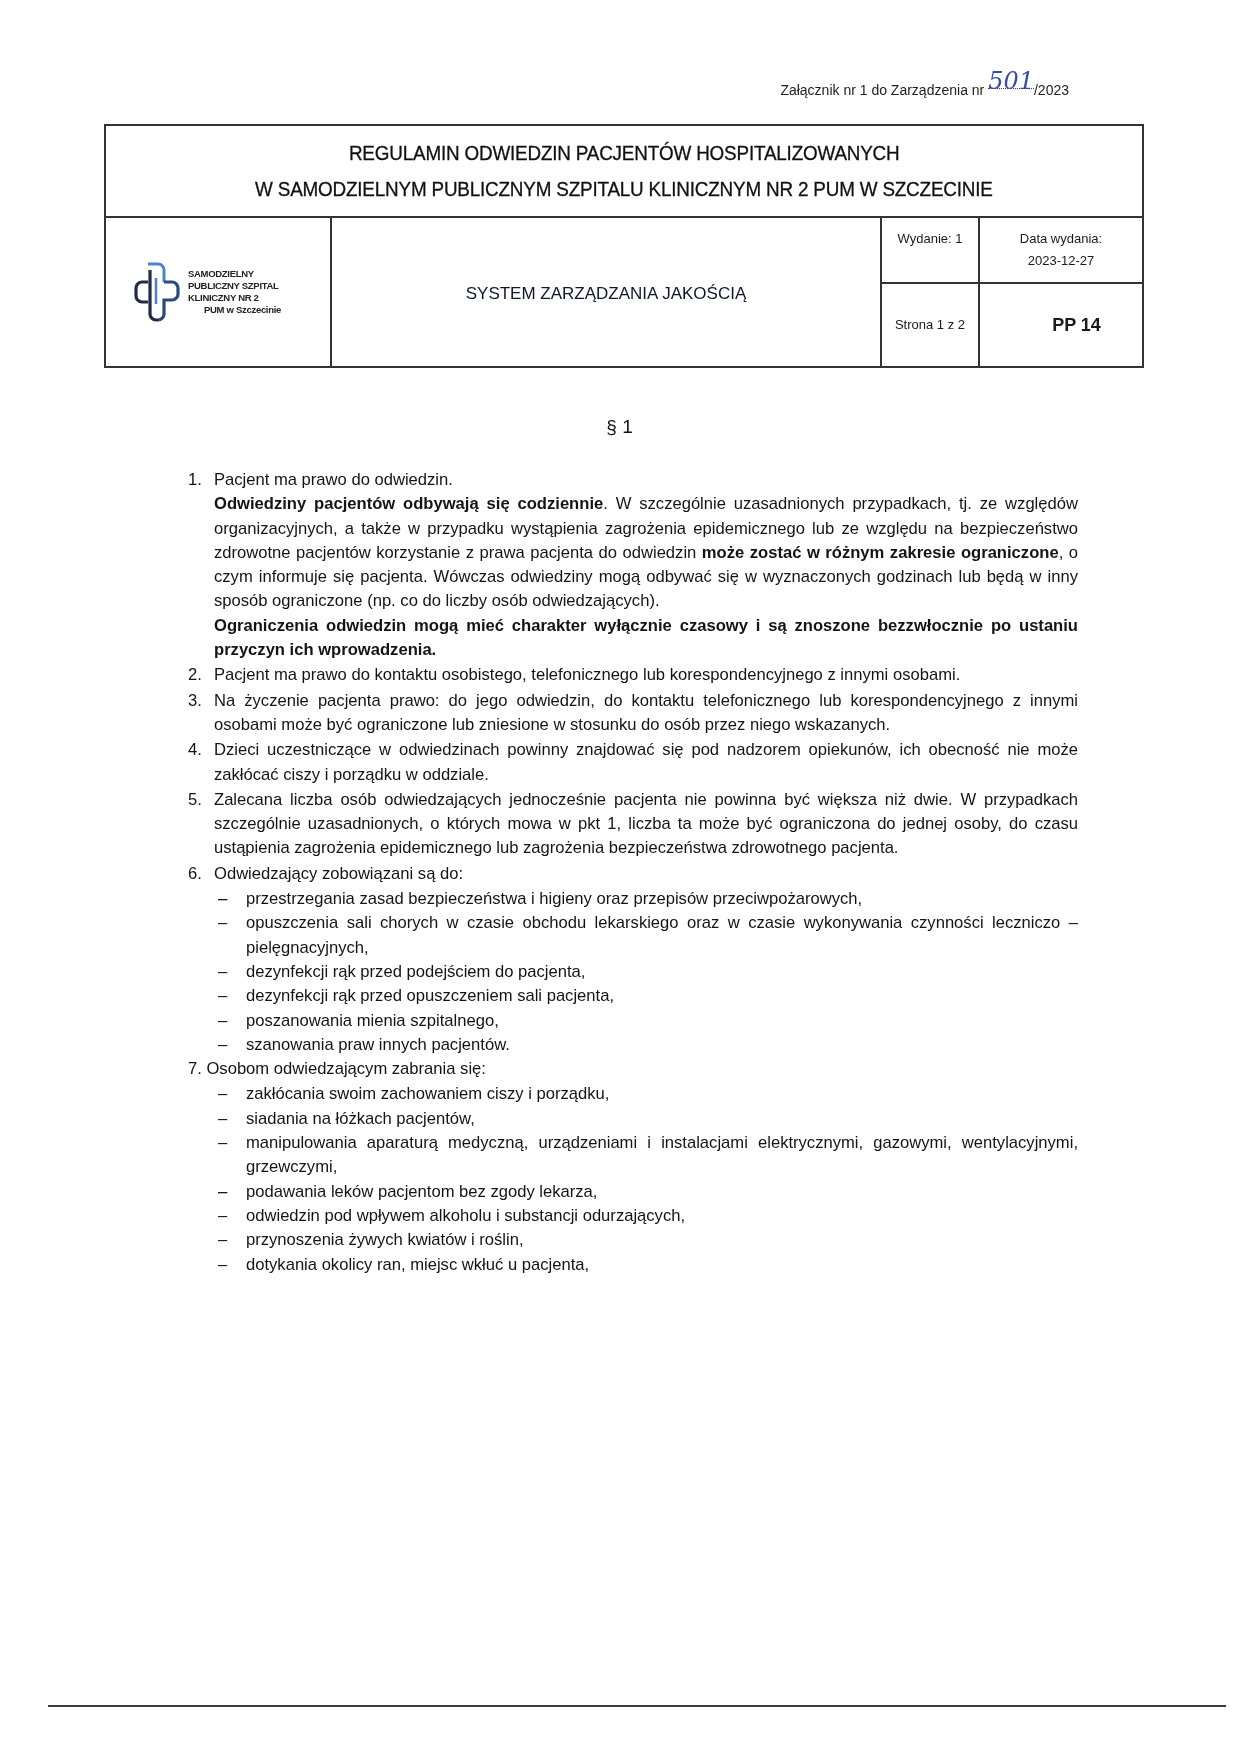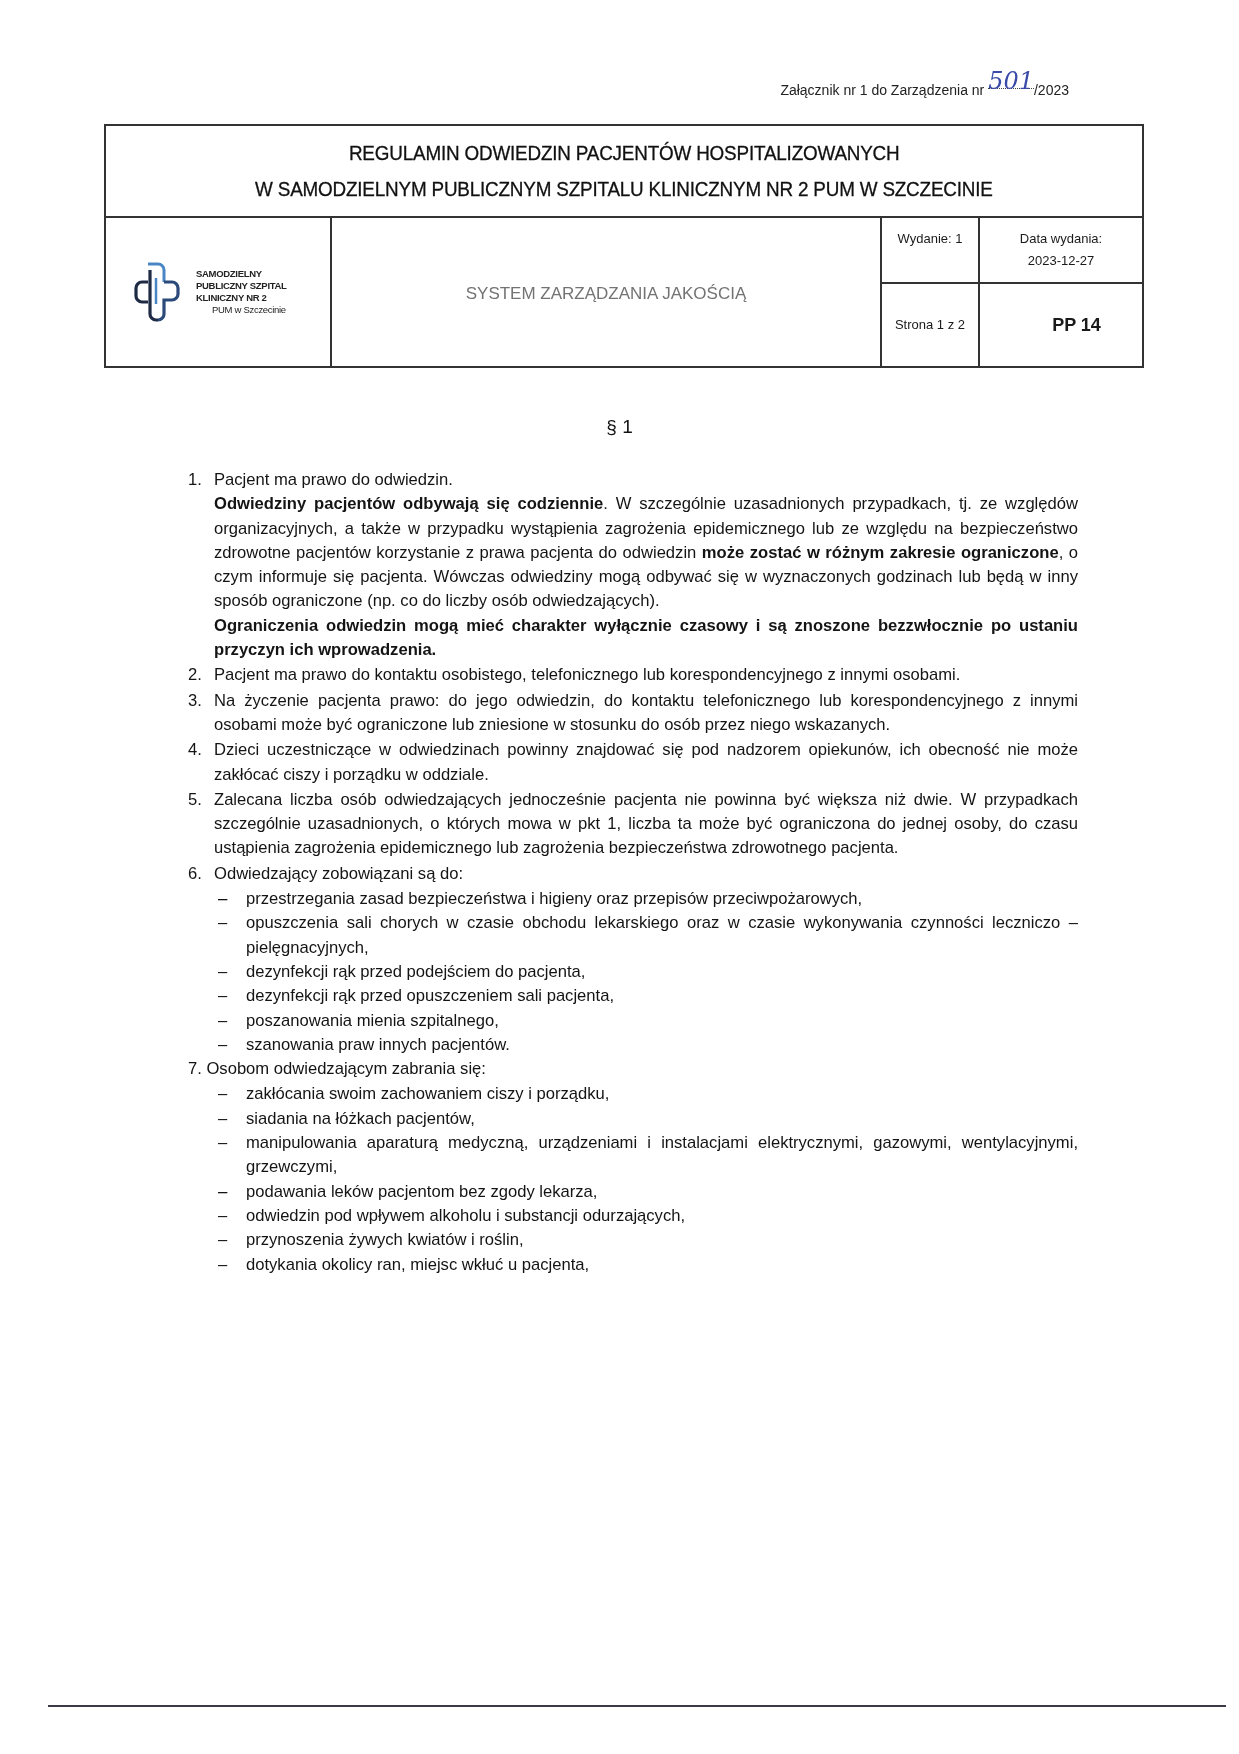--- a/index.html
+++ b/index.html
@@ -25,27 +25,27 @@
     display: flex; flex-direction: column; align-items: center; justify-content: center;
     font-size: 20.5px; letter-spacing: -0.2px; color: #111; font-weight: bold;
   }
   .title-row div { line-height: 36px; font-weight: normal; transform: scaleX(0.92); font-family: "Liberation Sans", sans-serif; -webkit-text-stroke: 0.3px #111;}
   .meta-row { display: flex; height: 148px; }
   .logo-cell {
     width: 226px; border-right: 2px solid #333; display: flex; align-items: center;
     padding-left: 28px; box-sizing: border-box;
   }
   .logo-text {
-    font-size: 9.5px; font-weight: bold; line-height: 12px; color: #222; margin-left: 16px;
+    font-size: 9.5px; font-weight: bold; line-height: 12px; color: #222; margin-left: 8px;
     letter-spacing: -0.3px;
   }
-  .logo-text .last { font-weight: normal; padding-left: 16px; }
+  .logo-text .last { font-weight: bold; padding-left: 16px; }
   .system-cell {
     flex: 1; border-right: 2px solid #333; display: flex; align-items: center; justify-content: center;
-    font-size: 17px; color: #737373; padding-top: 3px;
+    font-size: 17px; color: #0f172a; padding-top: 3px;
   }
   .right-grid { width: 260px; display: grid; grid-template-columns: 98px 1fr; grid-template-rows: 66px 1fr; }
   .rg { display: flex; align-items: center; justify-content: center; text-align: center; font-size: 13px; line-height: 22px; }
   .rg.b-r { border-right: 2px solid #333; }
   .rg.b-b { border-bottom: 2px solid #333; }
   .rg.top { align-items: flex-start; padding-top: 10px; }
   .pp { font-size: 18px; font-weight: bold; margin-left: 31px; }
   .section-mark {
     position: absolute; top: 416px; left: 0; width: 1239px; text-align: center;
     font-size: 19px; color: #111;

